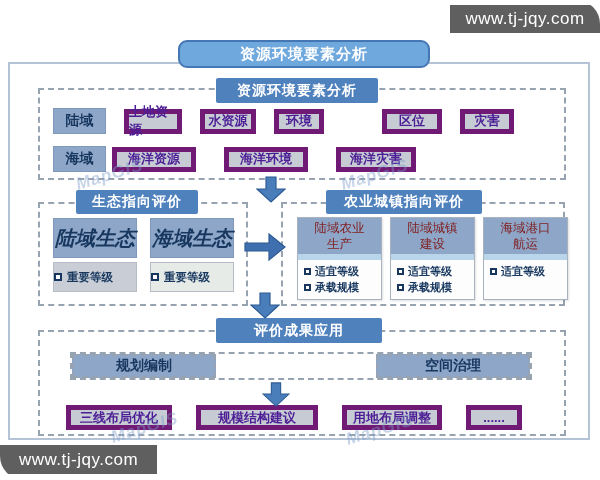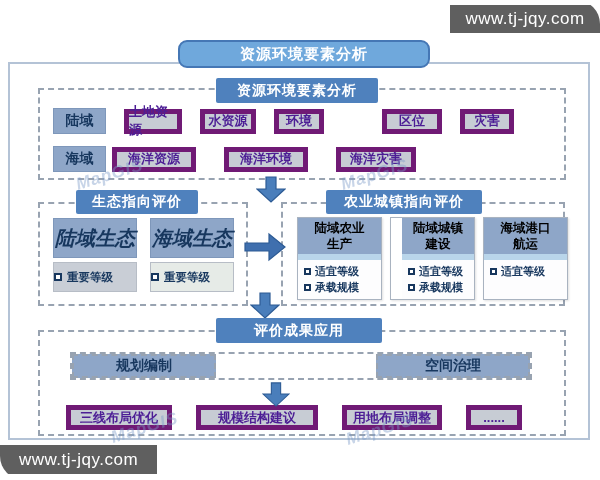--- a/index.html
+++ b/index.html
@@ -80,22 +80,22 @@
   }
 
   
   .card {
     position:absolute; width:85px; height:83px; top:13px;
     border:1px solid #a9b3c0; background:#ffffff;
     box-shadow:1px 1px 2px rgba(0,0,0,.12);
     display:flex; flex-direction:column;
   }
   .card .c-title {
-    height:36px; background:#8ea6c8; color:#000000;
-    font-size:12.5px; font-weight:bold; line-height:16px; text-align:center;
+    height:36px; background:#8ea6c8; color:#7f1d1d;
+    font-size:12.5px; font-weight:normal; line-height:16px; text-align:center;
     display:flex; align-items:center; justify-content:center;
   }
   .card .c-title span { display:inline-block; width:56px; }
   .card .c-strip { height:6px; background:#b9d5ea; }
   .card .c-body { flex:1; background:#fdfdfe; padding:3px 4px 0 6px; }
   .c-item {
     display:flex; align-items:center; color:#17375e;
     font-size:11px; font-weight:bold; line-height:16px; white-space:nowrap;
   }
   .c-item .chk { width:7px; height:7px; margin-right:4px; }
@@ -190,21 +190,21 @@
           <div class="c-item">
             <span class="chk"></span>
             <span>适宜等级</span>
           </div>
           <div class="c-item">
             <span class="chk"></span>
             <span>承载规模</span>
           </div>
         </div>
       </div>
-      <div class="card" style="left:107px;padding-left:11px;">
+      <div class="card" style="left:107px;">
         <div class="c-title">
           <span>陆域城镇建设</span>
         </div>
         <div class="c-strip"></div>
         <div class="c-body">
           <div class="c-item">
             <span class="chk"></span>
             <span>适宜等级</span>
           </div>
           <div class="c-item">

